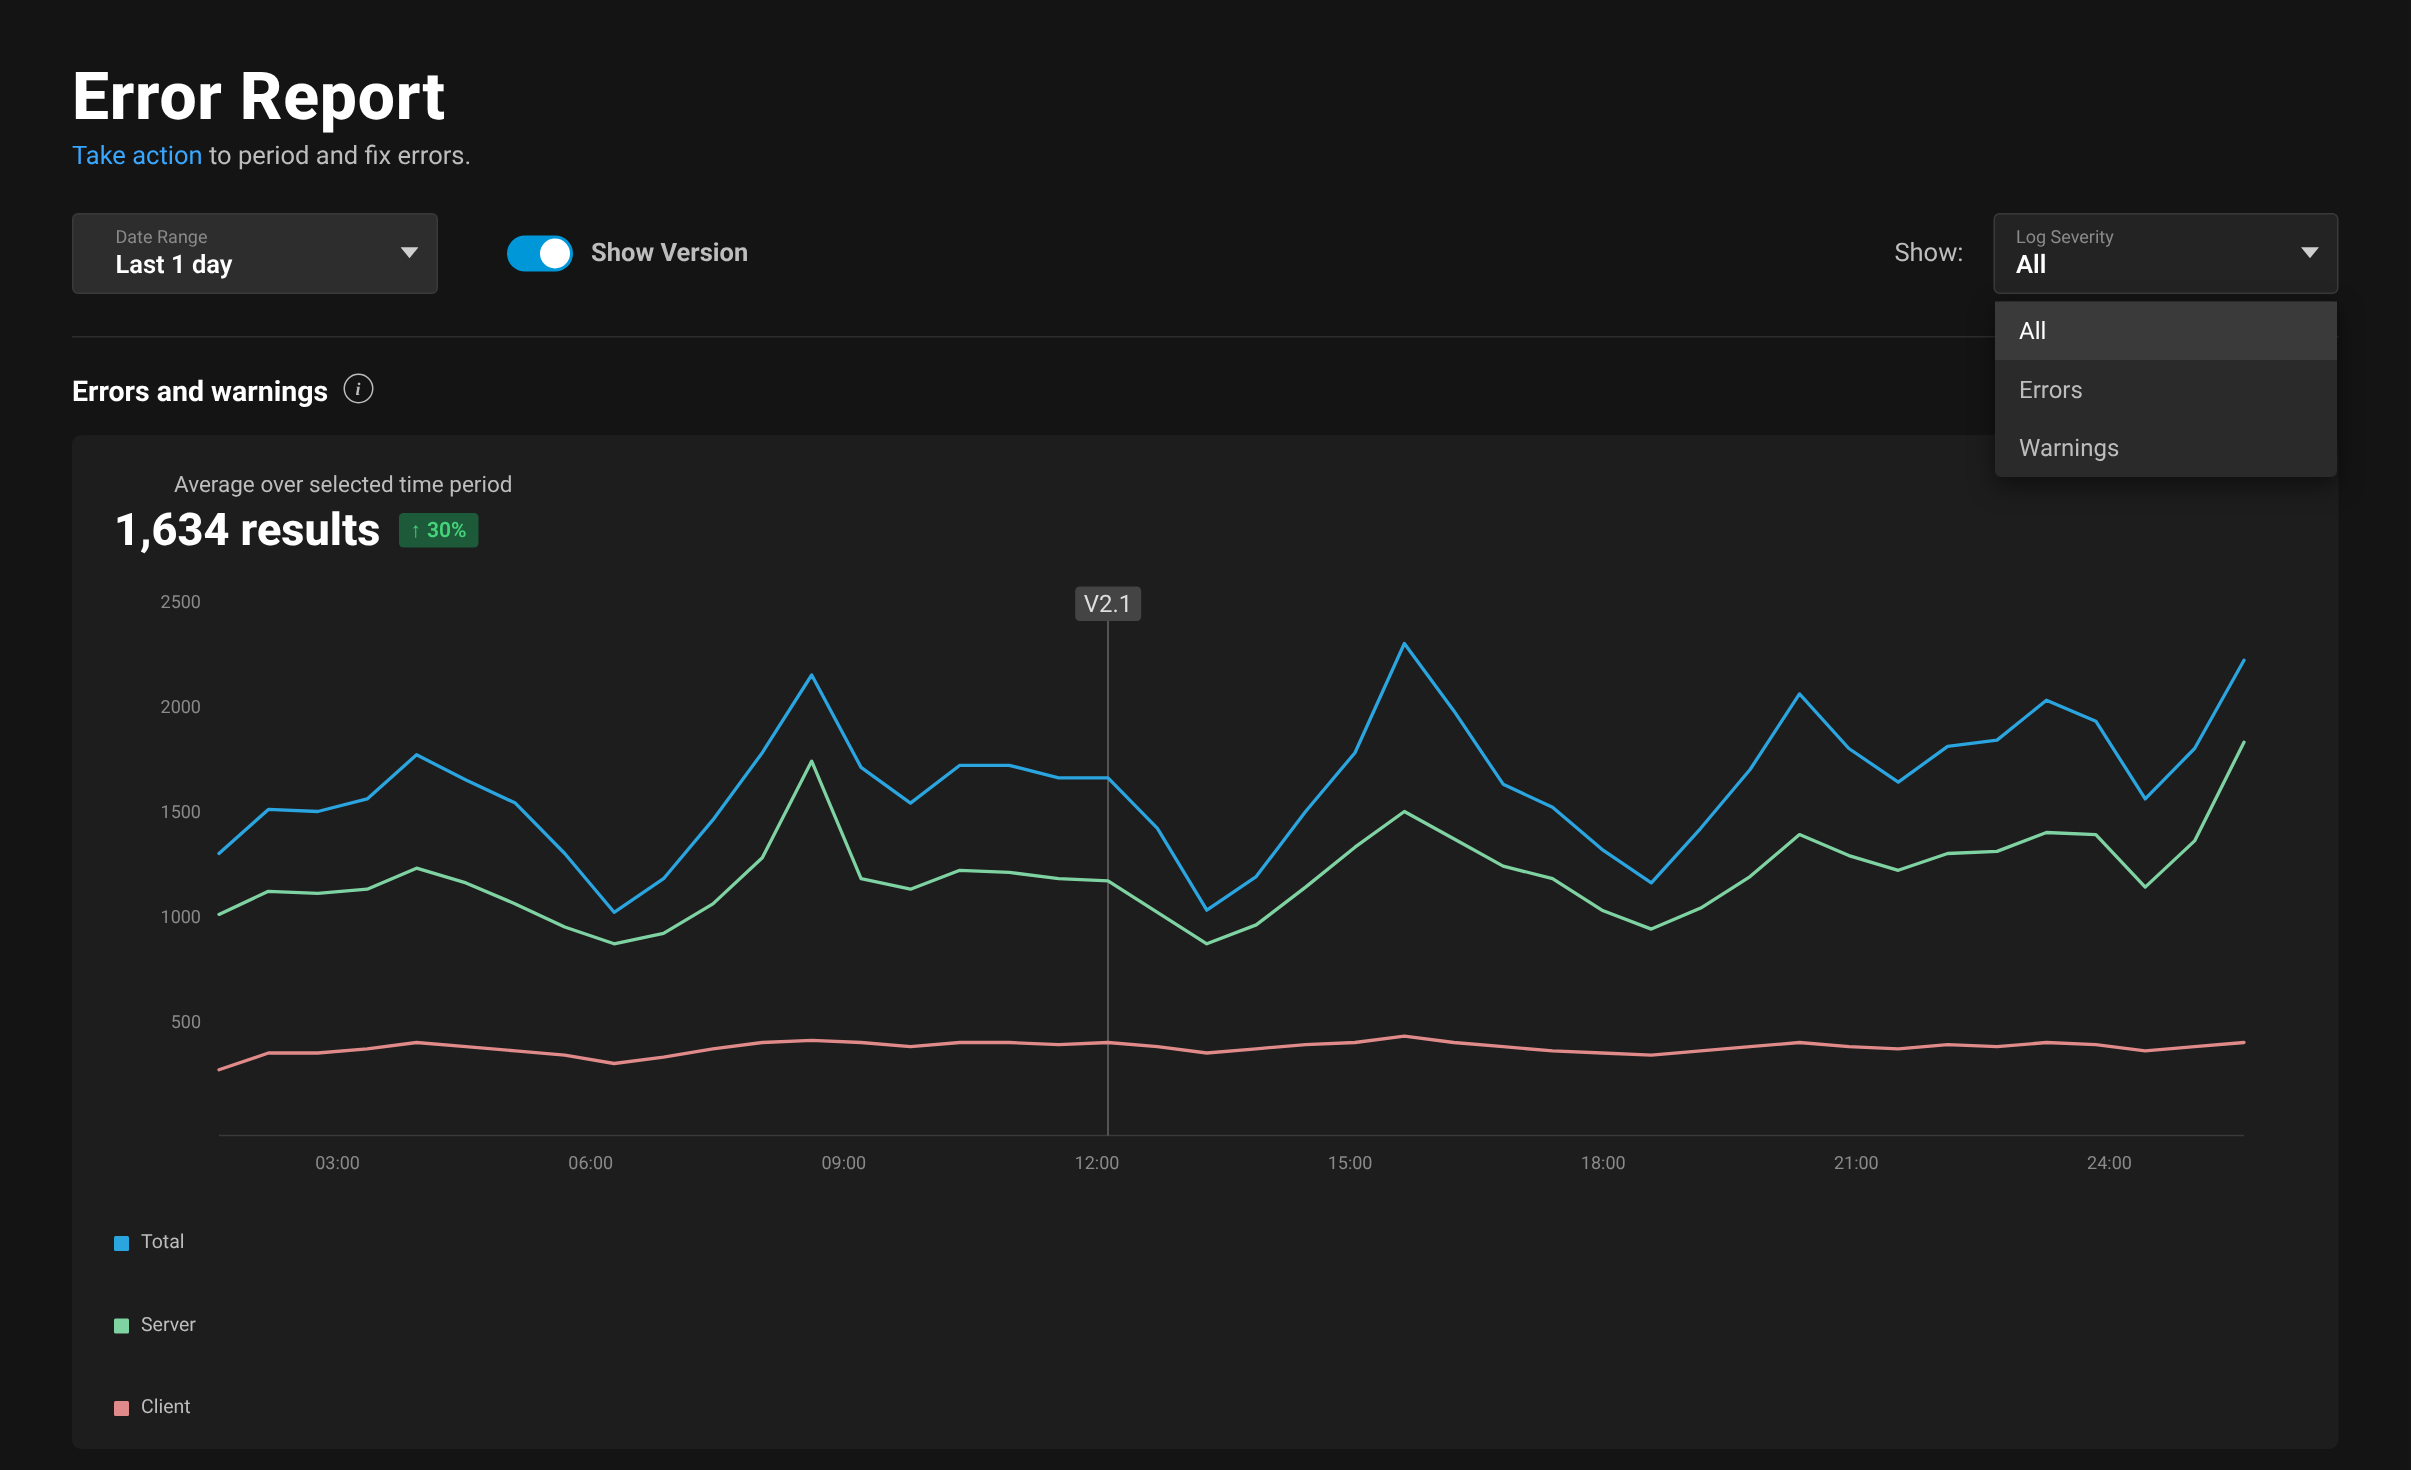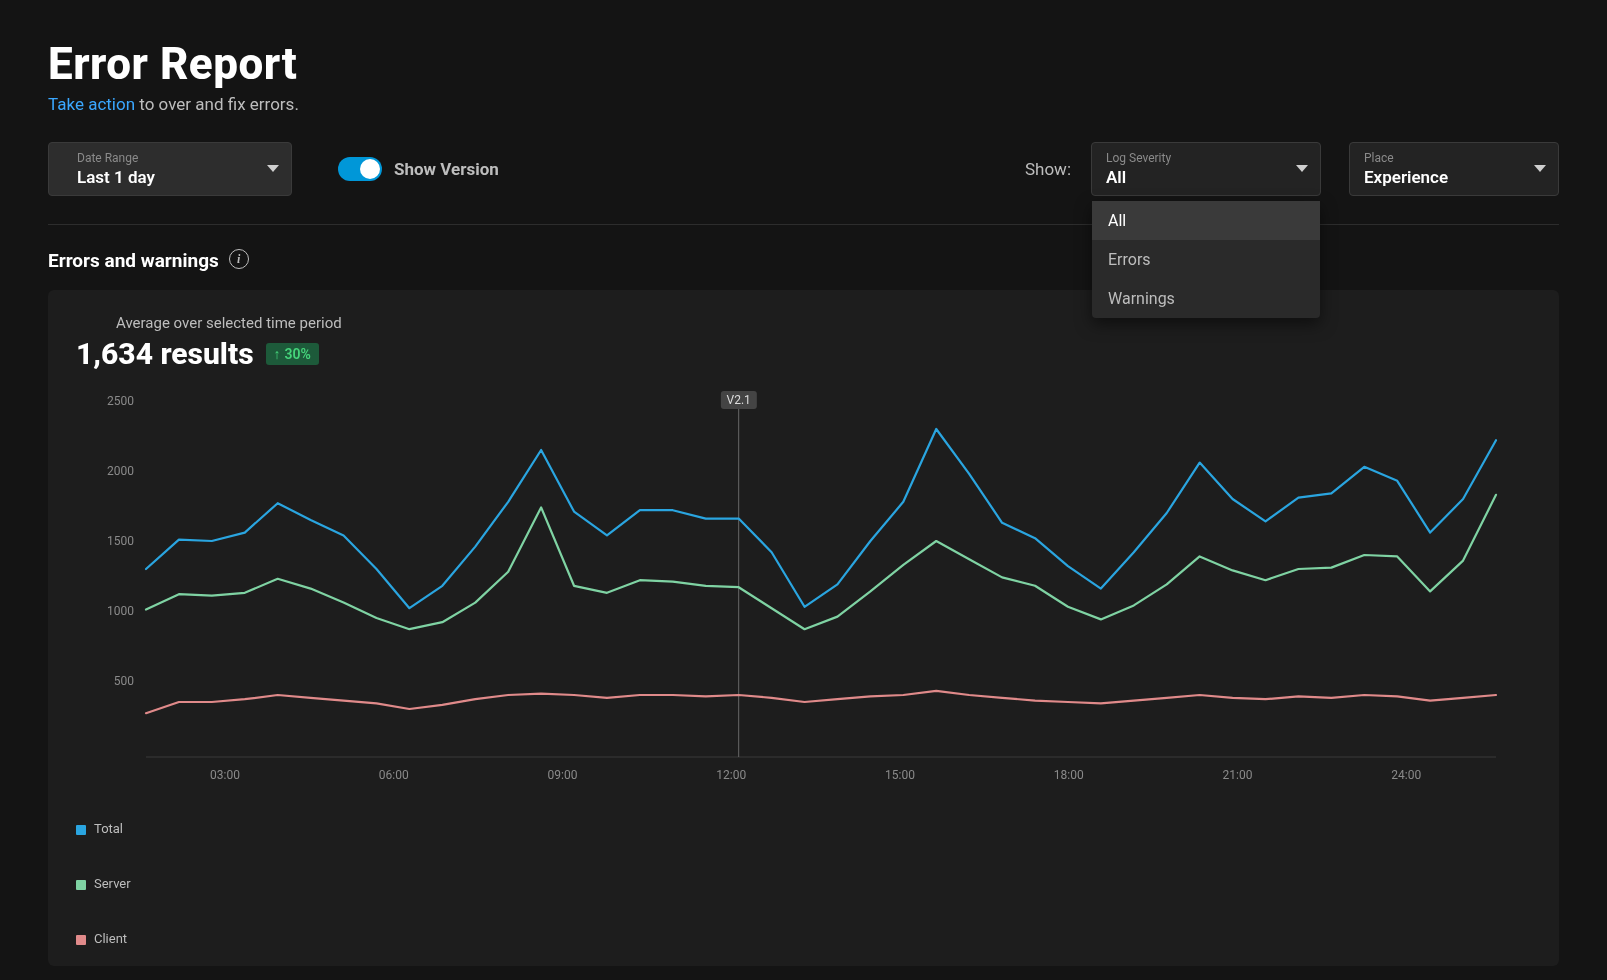--- a/index.html
+++ b/index.html
@@ -49,31 +49,31 @@
   .info-icon{width:18px;height:18px;border:1.5px solid #bdbdbd;border-radius:50%;display:flex;align-items:center;justify-content:center;font-size:12px;color:#bdbdbd;font-weight:600;font-family:Georgia,serif;font-style:italic;}
 
   .chart-card{background:var(--panel);border-radius:6px;padding:24px 28px 20px 28px;position:relative;}
   .avglabel{font-size:15px;color:var(--text2);margin-left:40px;}
   .resrow{display:flex;align-items:center;gap:12px;margin-top:4px;}
   .rescount{font-size:30px;font-weight:800;}
   .chip{background:#1d5a3a;color:#45d37a;font-size:14px;font-weight:600;padding:3px 8px;border-radius:3px;display:inline-flex;align-items:center;gap:4px;}
 
   .chart-wrap{position:relative;margin-top:10px;}
   svg.chart{display:block;}
-  .version-tag{position:absolute;background:#444;color:#ddd;font-size:12px;padding:2px 6px;border-radius:3px;transform:translateX(-50%);}
+  .version-tag{position:absolute;background:#444;color:#ddd;font-size:16px;padding:2px 6px;border-radius:3px;transform:translateX(-50%);}
   .legend{display:flex;gap:40px;justify-content:center;margin-top:10px;font-size:13px;color:var(--text2);flex-direction:column;}
   .legend .sq{width:10px;height:10px;display:inline-block;margin-right:8px;vertical-align:middle;border-radius:1px;}
 </style>
 </head>
 <body>
 
 <div class="page">
   <h1>Error Report</h1>
   <div class="sub">
-    <a href="#">Take action</a><span> to over and fix errors.</span>
+    <a href="#">Take action</a><span> to period and fix errors.</span>
   </div>
 
   <div class="filters">
     <div class="select dark">
       <div class="lab">Date Range</div>
       <div class="val">Last 1 day</div>
       <span class="caret"><svg viewBox="0 0 10 6">
             <path d="M0 0l5 6 5-6z"></path>
           </svg></span>
     </div>
@@ -95,27 +95,20 @@
       <span class="caret"><svg viewBox="0 0 10 6">
             <path d="M0 0l5 6 5-6z"></path>
           </svg></span>
       <div class="dropdown">
         <div class="item sel">All</div>
         <div class="item">Errors</div>
         <div class="item">Warnings</div>
       </div>
     </div>
 
-    <div class="select" style="min-width:180px;">
-      <div class="lab">Place</div>
-      <div class="val">Experience</div>
-      <span class="caret"><svg viewBox="0 0 10 6">
-            <path d="M0 0l5 6 5-6z"></path>
-          </svg></span>
-    </div>
 
   </div>
 
   <div class="hr"></div>
 
   <div class="section-title">
     <span>Errors and warnings</span>
     <span class="info-icon">i</span>
   </div>
 

